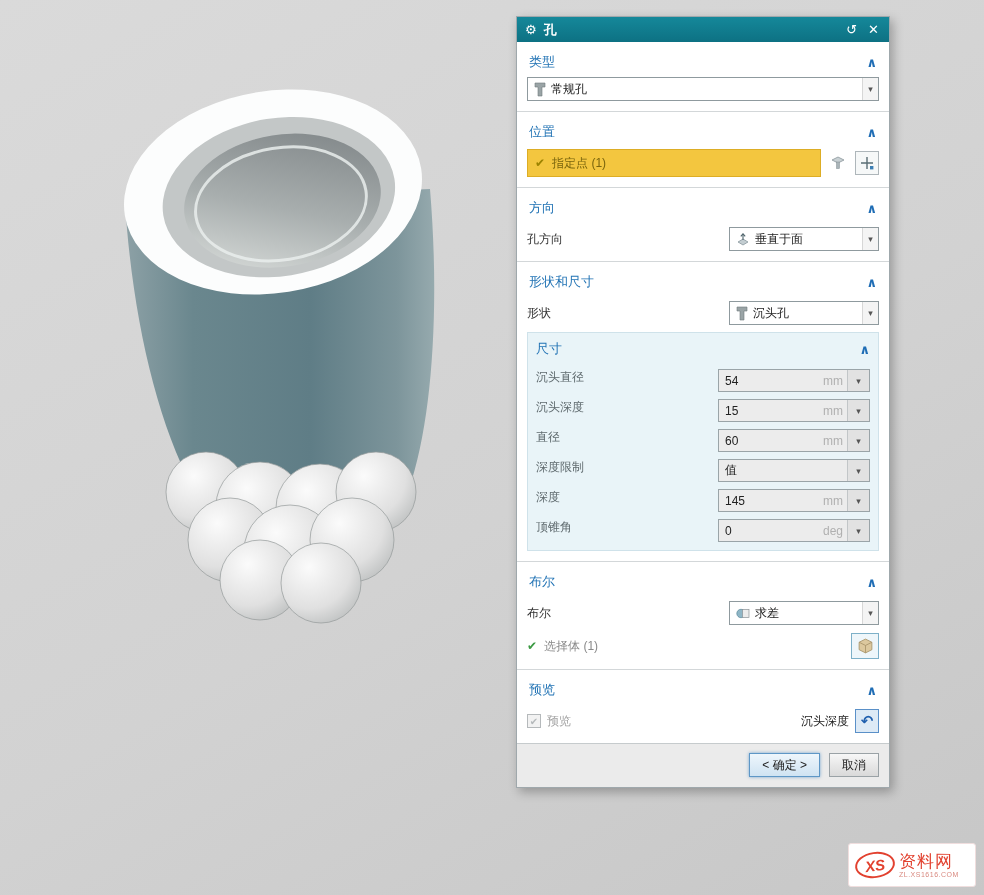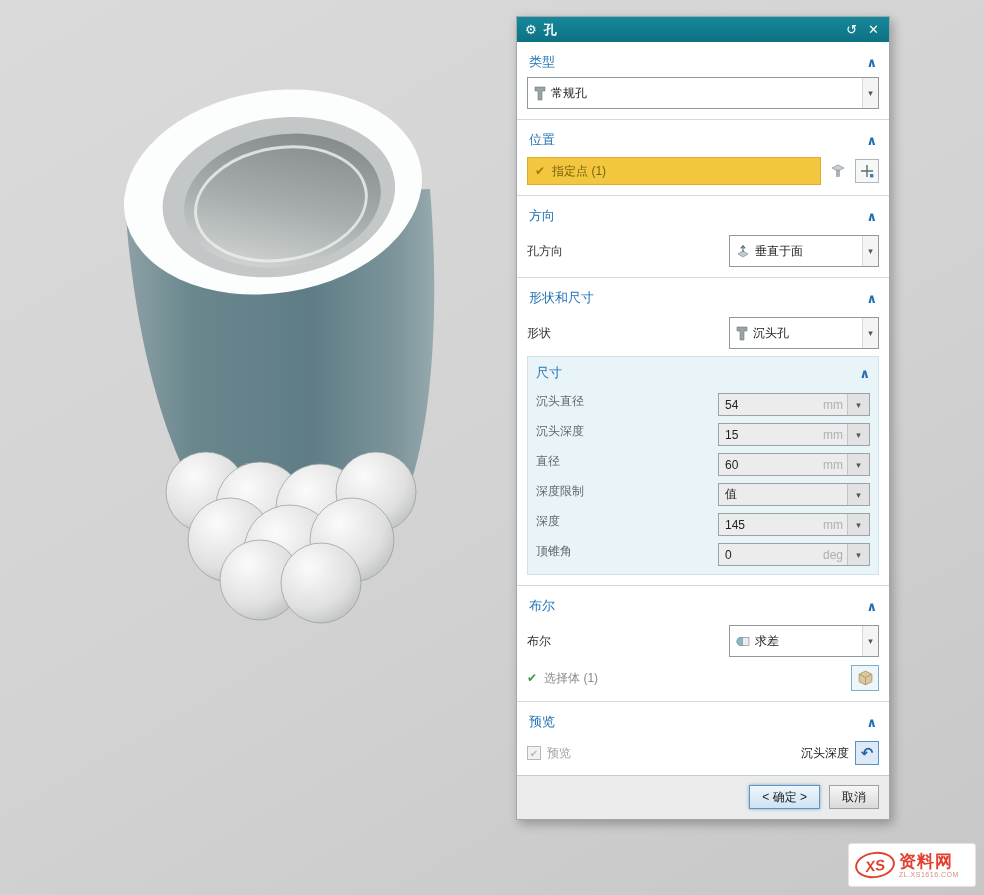--- a/index.html
+++ b/index.html
@@ -30,21 +30,21 @@
   .section { padding:6px 10px 10px; border-top:1px solid #d3d7d9; }
   .section.first { border-top:none; }
   .sec-head {
     display:flex; justify-content:space-between; align-items:center;
     padding:5px 2px 6px; font-size:13px; color:#2374b5;
   }
   .chev { font-weight:bold; font-size:13px; color:#1f6db5; }
 
   .combo {
     display:flex; align-items:center; gap:5px;
-    height:32px; border:1px solid #8f9a9e; background:#fff; padding:0 0 0 6px;
+    height:24px; border:1px solid #8f9a9e; background:#fff; padding:0 0 0 6px;
   }
   .combo .cval { flex:1; color:#222; }
   .combo .arrow {
     flex:0 0 16px; align-self:stretch; display:flex; align-items:center; justify-content:center;
     color:#555; font-size:9px; border-left:1px solid #d7d7d7; background:#f4f4f4;
   }
   .combo.wide { width:100%; }
   .combo.w150 { width:150px; }
 
   .field-row { display:flex; align-items:center; justify-content:space-between; margin-top:4px; }
@@ -118,21 +118,21 @@
     position:absolute; right:8px; bottom:8px; width:128px; height:44px;
     background:#ffffff; border:1px solid #f0dede; border-radius:3px;
     display:flex; align-items:center; gap:4px; padding:2px 6px;
   }
   .wm-logo {
     width:40px; height:26px; border:2px solid #e2412f; border-radius:50%;
     display:flex; align-items:center; justify-content:center;
     color:#e2412f; font-style:italic; font-weight:bold; font-size:15px;
     transform:rotate(-8deg);
   }
-  .wm-name { color:#e2412f; font-weight:bold; font-size:17px; letter-spacing:1px; line-height:18px; }
+  .wm-name { color:#e2412f; font-weight:normal; font-size:17px; letter-spacing:1px; line-height:18px; }
   .wm-url { color:#d98a80; font-size:7px; letter-spacing:.5px; }
 </style>
 </head>
 <body>
 
 <div class="stage">
 
   <svg class="model" width="360" height="560" viewBox="0 0 360 560">
     <defs>
       <linearGradient id="gBody" x1="0" y1="0" x2="1" y2="0">

